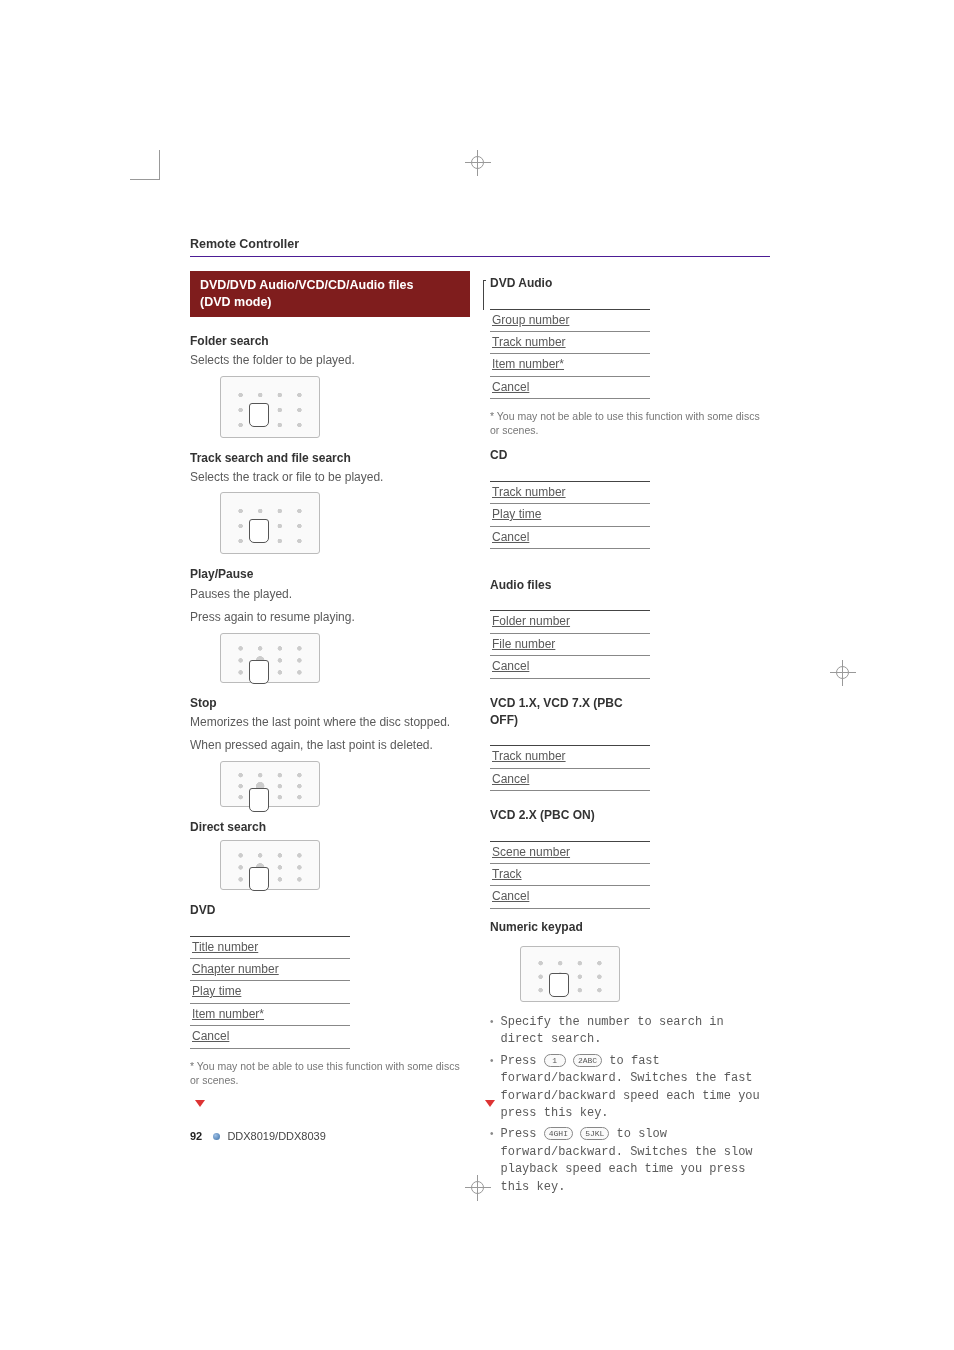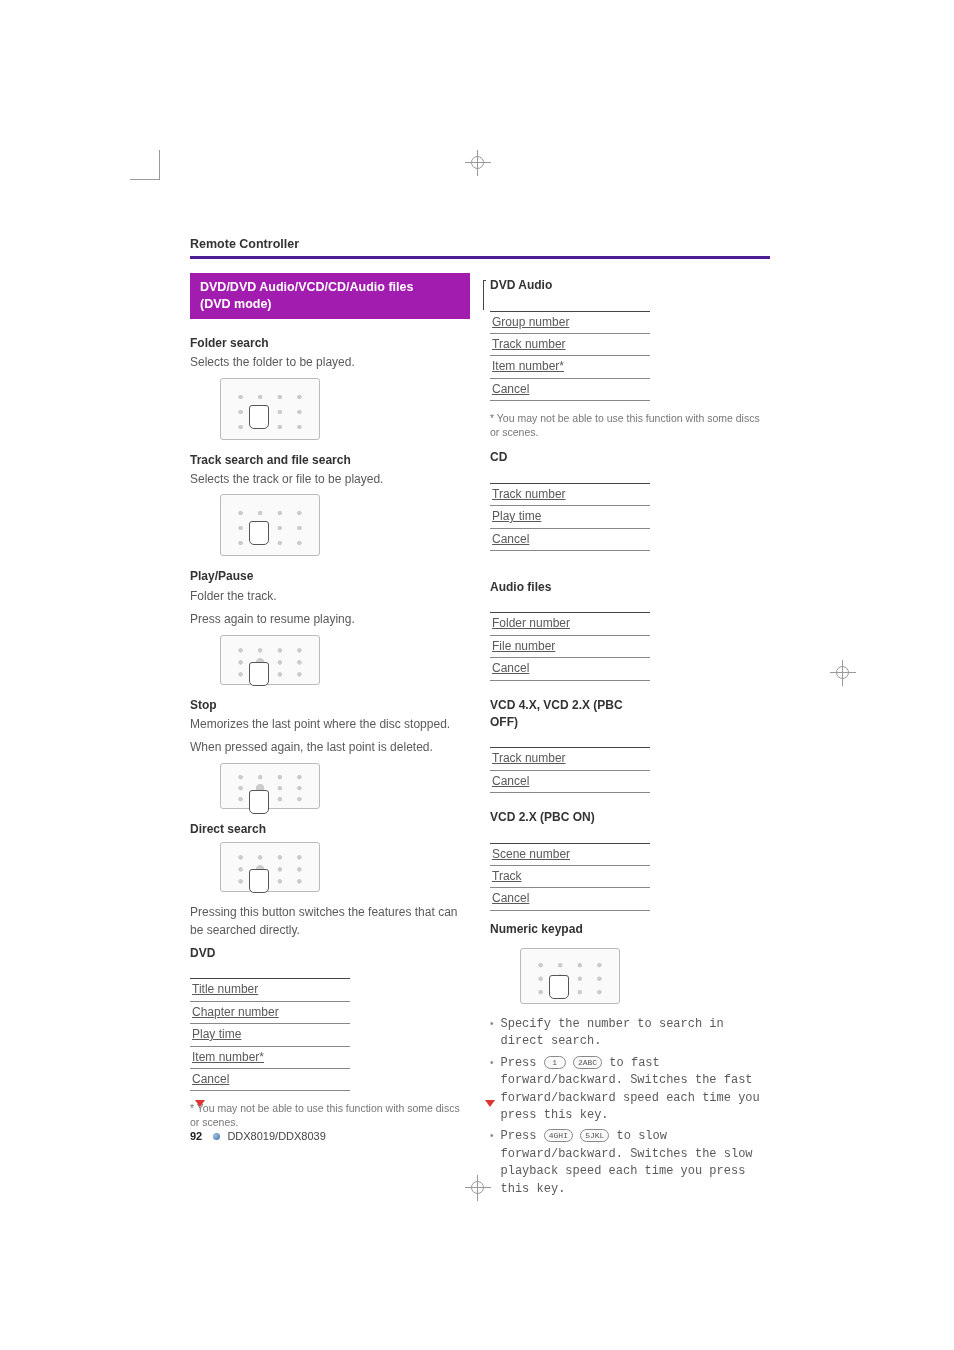--- a/index.html
+++ b/index.html
@@ -16,34 +16,34 @@
   .page {
     position: absolute;
     top: 235px;
     left: 190px;
     width: 580px;
   }
   .header-bar {
     font-weight: bold;
     color: #333;
     font-size: 12.5px;
-    border-bottom: 3px solid #4c1d95;
+    border-bottom: 1px solid #4c1d95;
     padding-bottom: 3px;
     margin-bottom: 14px;
   }
   .columns {
     display: flex;
     gap: 20px;
   }
   .col {
     flex: 1;
     min-width: 0;
   }
   .mode-box {
-    background: #a21caf;
+    background: #7f1d1d;
     color: #fff;
     font-weight: bold;
     font-size: 12.5px;
     padding: 6px 10px;
     margin-bottom: 16px;
     line-height: 1.35;
   }
   .sect-title {
     font-weight: bold;
     color: #333;
@@ -217,32 +217,31 @@
 
       <div class="sect-title">Folder search</div>
       <div class="desc">Selects the folder to be played.</div>
       <div class="remote"></div>
 
       <div class="sect-title">Track search and file search</div>
       <div class="desc">Selects the track or file to be played.</div>
       <div class="remote"></div>
 
       <div class="sect-title">Play/Pause</div>
-      <div class="desc">Folder the track.</div>
+      <div class="desc">Pauses the played.</div>
       <div class="desc">Press again to resume playing.</div>
       <div class="remote" style="height:50px"></div>
 
       <div class="sect-title">Stop</div>
       <div class="desc">Memorizes the last point where the disc stopped.</div>
       <div class="desc">When pressed again, the last point is deleted.</div>
       <div class="remote" style="height:46px"></div>
 
       <div class="sect-title">Direct search</div>
       <div class="remote" style="height:50px;margin-left:30px"></div>
-      <div class="desc">Pressing this button switches the features that can be searched directly.</div>
 
       <div class="table-block">
         <div class="table-head">DVD</div>
         <div class="table-row">Title number</div>
         <div class="table-row">Chapter number</div>
         <div class="table-row">Play time</div>
         <div class="table-row">Item number*</div>
         <div class="table-row">Cancel</div>
       </div>
       <div class="footnote">* You may not be able to use this function with some discs or scenes.</div>
@@ -268,21 +267,21 @@
       </div>
 
       <div class="table-block" style="margin-top:28px">
         <div class="table-head">Audio files</div>
         <div class="table-row">Folder number</div>
         <div class="table-row">File number</div>
         <div class="table-row">Cancel</div>
       </div>
 
       <div class="table-block" style="margin-top:16px">
-        <div class="table-head">VCD 4.X, VCD 2.X (PBC OFF)</div>
+        <div class="table-head">VCD 1.X, VCD 7.X (PBC OFF)</div>
         <div class="table-row">Track number</div>
         <div class="table-row">Cancel</div>
       </div>
 
       <div class="table-block" style="margin-top:16px">
         <div class="table-head">VCD 2.X (PBC ON)</div>
         <div class="table-row">Scene number</div>
         <div class="table-row">Track</div>
         <div class="table-row">Cancel</div>
       </div>

